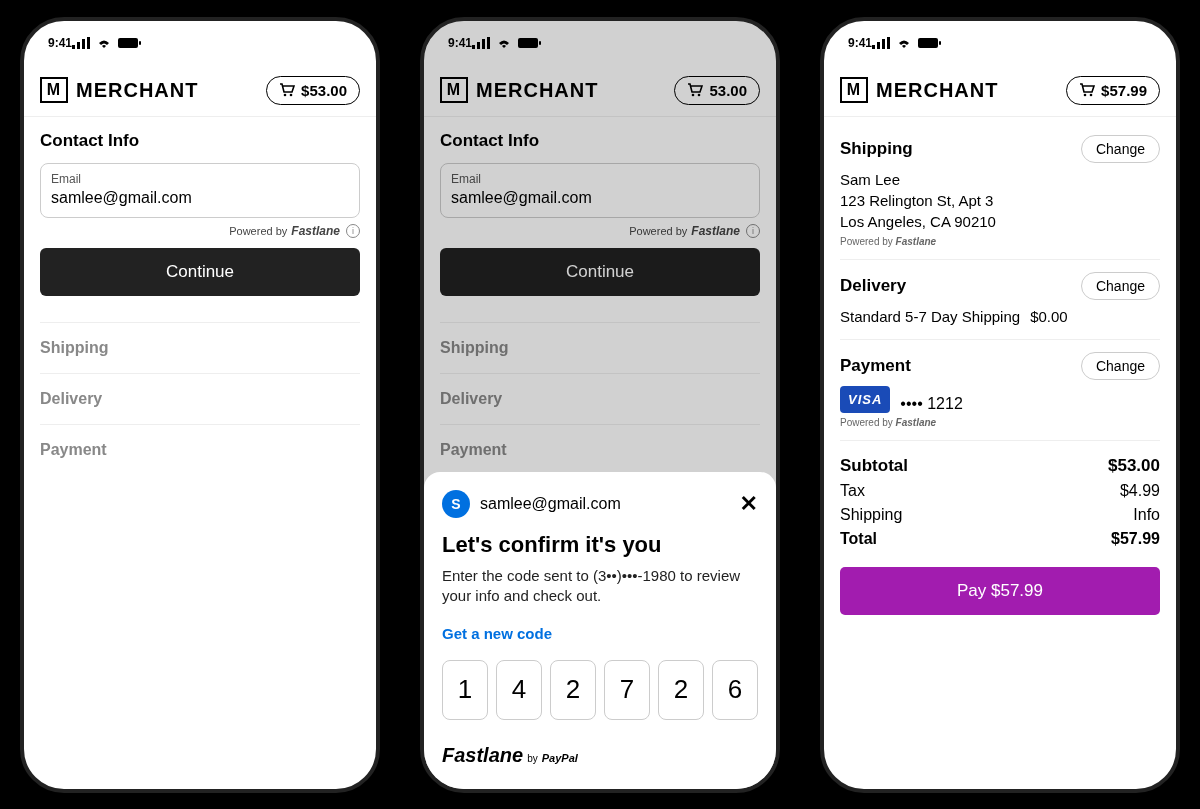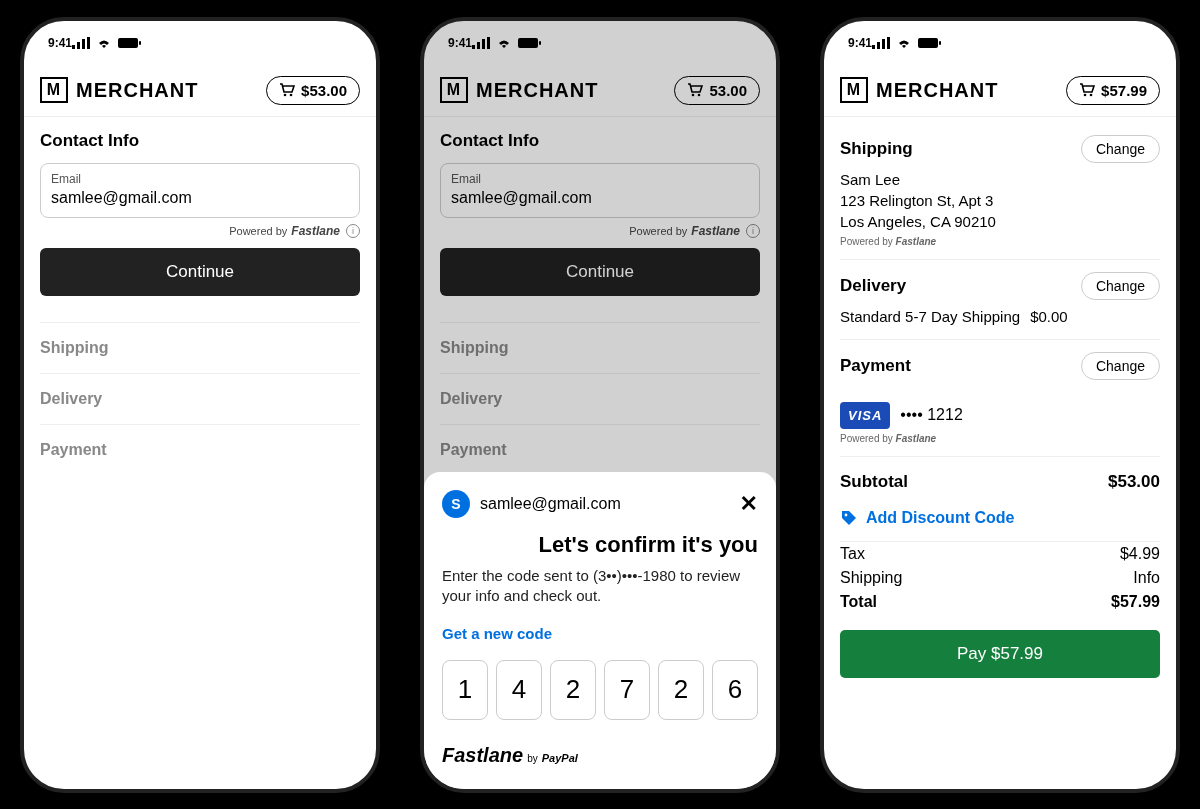--- a/index.html
+++ b/index.html
@@ -72,48 +72,48 @@
   
   .dim-content { position: absolute; inset:0; }
   .dim-content .dimmer { position:absolute; inset:0; background: rgba(0,0,0,0.18); }
   .sheet {
     position: absolute; left:0; right:0; bottom:0;
     background:#fff; border-radius: 16px 16px 0 0; padding: 18px 18px 22px 18px;
   }
   .sheet-top { display:flex; justify-content:space-between; align-items:center; margin-bottom:14px;}
   .sheet-user { display:flex; align-items:center; gap:10px; font-size:16px; font-weight:500;}
   .avatar { width:28px;height:28px;border-radius:50%;background:#0070e0;color:#fff;display:flex;align-items:center;justify-content:center;font-size:14px;font-weight:600;}
-  .sheet-title { font-weight:700; font-size:22px; margin-bottom:8px;text-align:right;}
+  .sheet-title { font-weight:700; font-size:22px; margin-bottom:8px;}
   .sheet-desc { font-size:15px; line-height:1.35; color:#222; margin-bottom:18px;}
   .link { color:#0070e0; font-weight:600; font-size:15px; cursor:pointer;}
   .otp-row { display:flex; gap:8px; margin:18px 0 24px 0;}
   .otp-cell {
     flex:1; height:60px; border:1.5px solid #ccc; border-radius:8px;
     display:flex;align-items:center;justify-content:center; font-size:26px; font-weight:500;
   }
   .sheet-footer { display:flex; align-items:baseline; gap:4px;}
   .fl-logo { font-style:italic; font-weight:800; font-size:20px;}
   .fl-by { font-size:10px; }
   .fl-pp { font-weight:800; font-style:italic; font-size:11px;}
   
   .sum-section { border-bottom:1px solid #eee; padding: 12px 0;}
   .sum-head { display:flex; justify-content:space-between; align-items:center; margin-bottom:6px;}
   .sum-head .h { font-weight:700; font-size:17px;}
   .chg-btn { background:#fff; border:1px solid #ccc; border-radius:999px; padding:5px 14px; font-size:14px; cursor:pointer;}
   .sum-line { font-size:15px; line-height:1.4;}
   .sub-powered { font-size:10px; color:#666; margin-top:4px;}
   .sub-powered .fastlane{ font-style:italic; font-weight:700;}
-  .pay-row { display:flex; align-items:center; gap:10px; margin-top:22px;}
+  .pay-row { display:flex; align-items:flex-end; gap:10px; margin-top:6px;}
   .visa-badge { background:#1a4bb7; color:#fff; font-style:italic; font-weight:800; font-size:13px; padding:6px 8px; border-radius:4px; letter-spacing:1px;}
   .totals { padding:12px 0 12px 0;}
   .trow { display:flex; justify-content:space-between; font-size:16px; padding:3px 0;}
   .subtotal { font-weight:700; font-size:17px;}
   .discount-row { display:flex; align-items:center; gap:8px; color:#0070e0; font-weight:600; padding:14px 0; border-bottom:1px solid #eee; cursor:pointer;}
   .total-row { font-weight:700;}
-  .pay-btn { margin-top:16px; width:100%; background:#15803d; color:#fff; border:none; border-radius:5px;font-size:17px; font-weight:500; padding:14px 0; cursor:pointer;}
+  .pay-btn { margin-top:16px; width:100%; background:#a21caf; color:#fff; border:none; border-radius:5px;font-size:17px; font-weight:500; padding:14px 0; cursor:pointer;}
   .phone.dimmed > .statusbar, .phone.dimmed > .appheader, .phone.dimmed > .content { filter: none; }
   .close-x { font-size:22px; font-weight:600; cursor:pointer; line-height:1;}
 </style>
 </head>
 <body>
 
 <div class="phone">
   <div class="statusbar">
     <span>9:41</span>
     <span class="status-icons">
@@ -320,27 +320,20 @@
         <span>Powered by</span>
         <span class="fastlane">Fastlane</span>
       </div>
     </div>
 
     <div class="totals">
       <div class="trow subtotal">
         <span>Subtotal</span>
         <span>$53.00</span>
       </div>
-      <div class="discount-row">
-        <svg width="18" height="18" viewBox="0 0 18 18">
-            <path d="M2 2h7l7 7-7 7-7-7z" fill="#0070e0"></path>
-            <circle cx="6" cy="6" r="1.4" fill="#fff"></circle>
-          </svg>
-        <span>Add Discount Code</span>
-      </div>
       <div class="trow">
         <span>Tax</span>
         <span>$4.99</span>
       </div>
       <div class="trow">
         <span>Shipping</span>
         <span>Info</span>
       </div>
       <div class="trow total-row">
         <span>Total</span>

